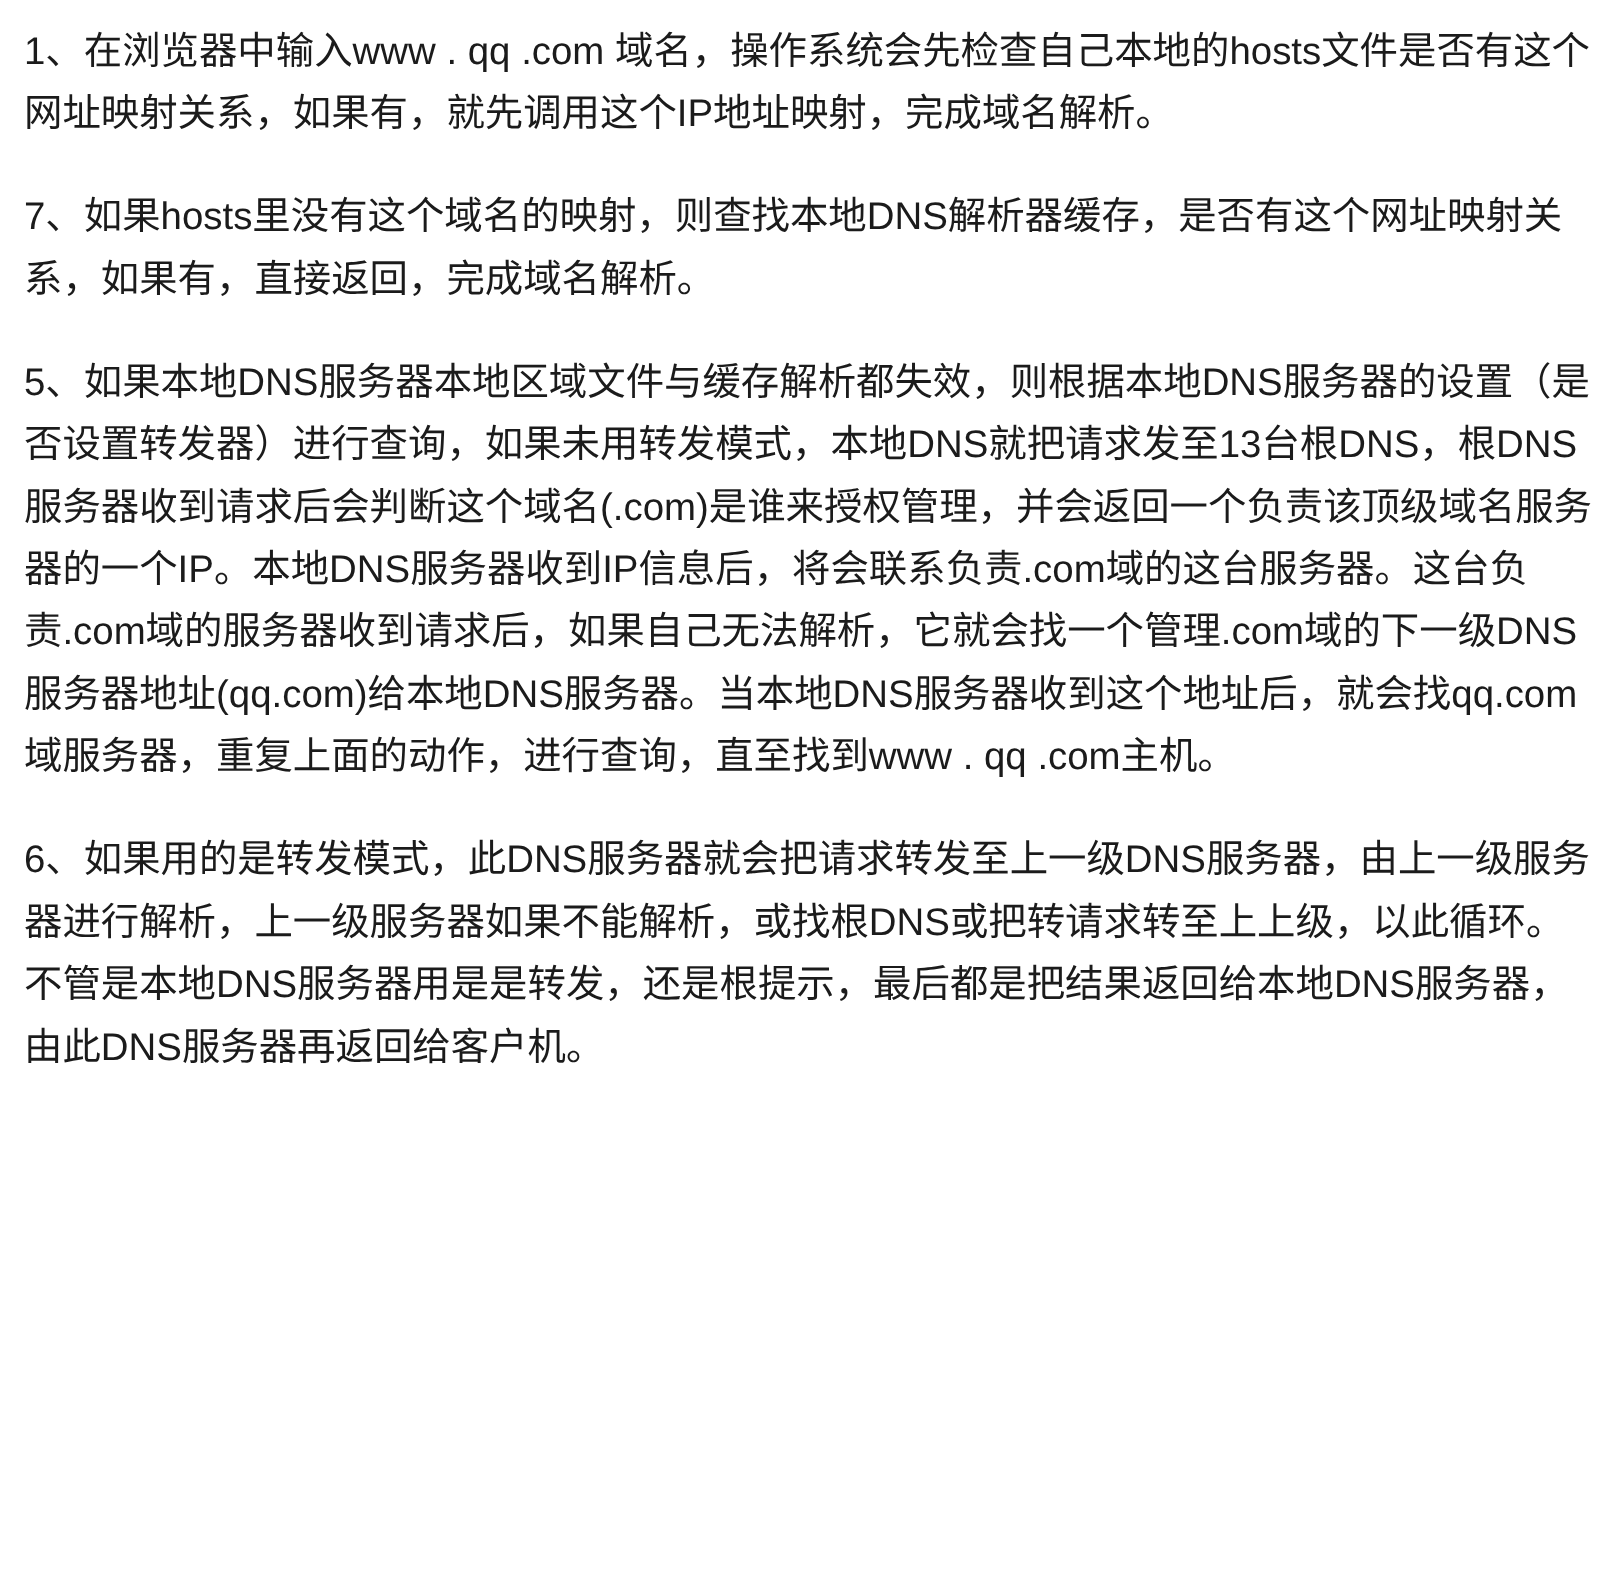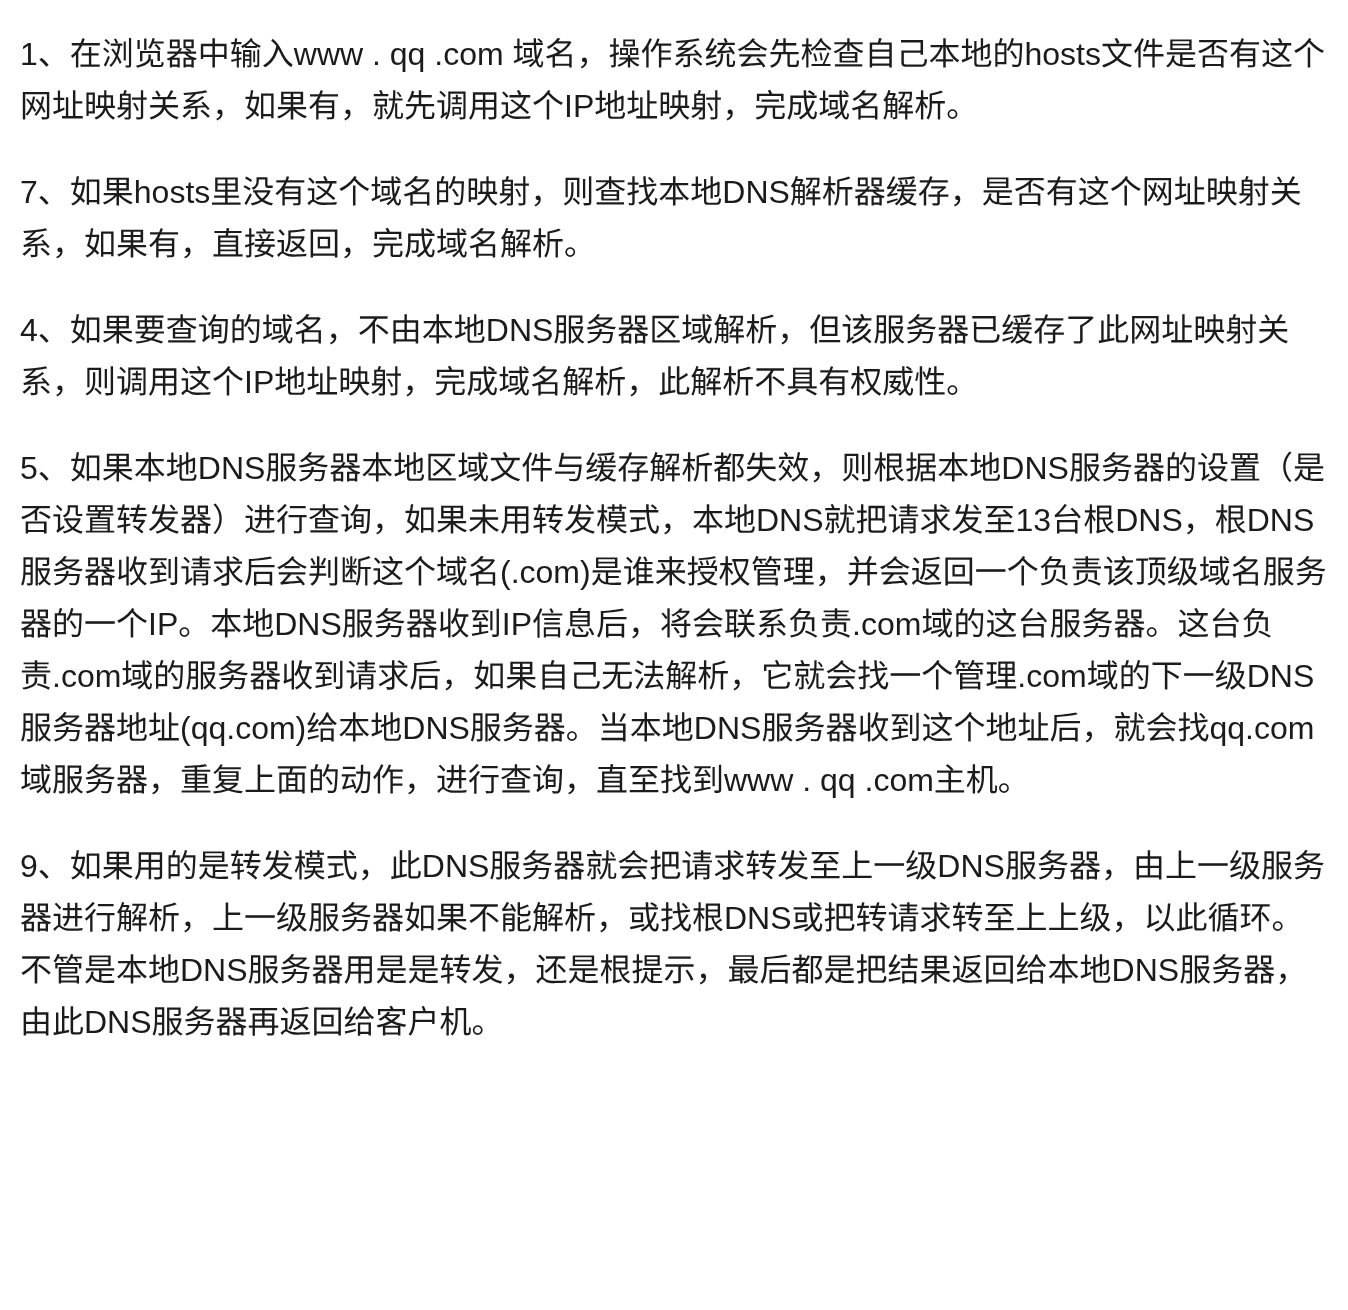--- a/index.html
+++ b/index.html
@@ -9,21 +9,21 @@
   }
   body {
     font-family: "Liberation Sans", sans-serif;
     color: #1b1b1b;
   }
   .article {
     position: relative;
     width: 1348px;
     min-height: 1310px;
     box-sizing: border-box;
-    padding: 28px 20px 10px 20px;
+    padding: 16px 20px 10px 20px;
     font-size: 32px;
     line-height: 52px;
     background: #ffffff;
     overflow: hidden;
   }
   .article p {
     margin: 0 0 34px 0;
     position: relative;
     z-index: 1;
     word-break: break-word;
@@ -42,19 +42,18 @@
 </head>
 <body>
 
 <article class="article">
 
   <p>1、在浏览器中输入www . qq .com 域名，操作系统会先检查自己本地的hosts文件是否有这个网址映射关系，如果有，就先调用这个IP地址映射，完成域名解析。</p>
 
   <p>7、如果hosts里没有这个域名的映射，则查找本地DNS解析器缓存，是否有这个网址映射关系，如果有，直接返回，完成域名解析。</p>
 
 
-  <p>4、如果要查询的域名，不由本地DNS服务器区域解析，但该服务器已缓存了此网址映射关系，则调用这个IP地址映射，完成域名解析，此解析不具有权威性。</p>
 
   <p><span>5、如果本地DNS服务器本地区域文件与缓存解析都失效，则根据本地DNS服务器的设置（是否设置转发器）进行查询，如果未用转发模式，本地DNS就把请求发至13台根DNS，根DNS服务器收到请求后会判断这个域名(.com)是谁来授权管理，并会返回一个负责该顶级域名服务器的一个IP。本地DNS服务器收到IP信息后，将会联系负责.com域的这台服务器。这台负责.com域的服务器收到请求后，如果自己无法解析，它就会找一个管理.com域的下一级DNS服务器地址(</span><a class="inline-link">qq.com</a><span>)给本地DNS服务器。当本地DNS服务器收到这个地址后，就会找</span><a class="inline-link">qq.com</a><span>域服务器，重复上面的动作，进行查询，直至找到www . qq .com主机。</span></p>
 
-  <p>9、如果用的是转发模式，此DNS服务器就会把请求转发至上一级DNS服务器，由上一级服务器进行解析，上一级服务器如果不能解析，或找根DNS或把转请求转至上上级，以此循环。不管是本地DNS服务器用是是转发，还是根提示，最后都是把结果返回给本地DNS服务器，由此DNS服务器再返回给客户机。</p>
+  <p>6、如果用的是转发模式，此DNS服务器就会把请求转发至上一级DNS服务器，由上一级服务器进行解析，上一级服务器如果不能解析，或找根DNS或把转请求转至上上级，以此循环。不管是本地DNS服务器用是是转发，还是根提示，最后都是把结果返回给本地DNS服务器，由此DNS服务器再返回给客户机。</p>
 
 </article>
 
 </body></html>

